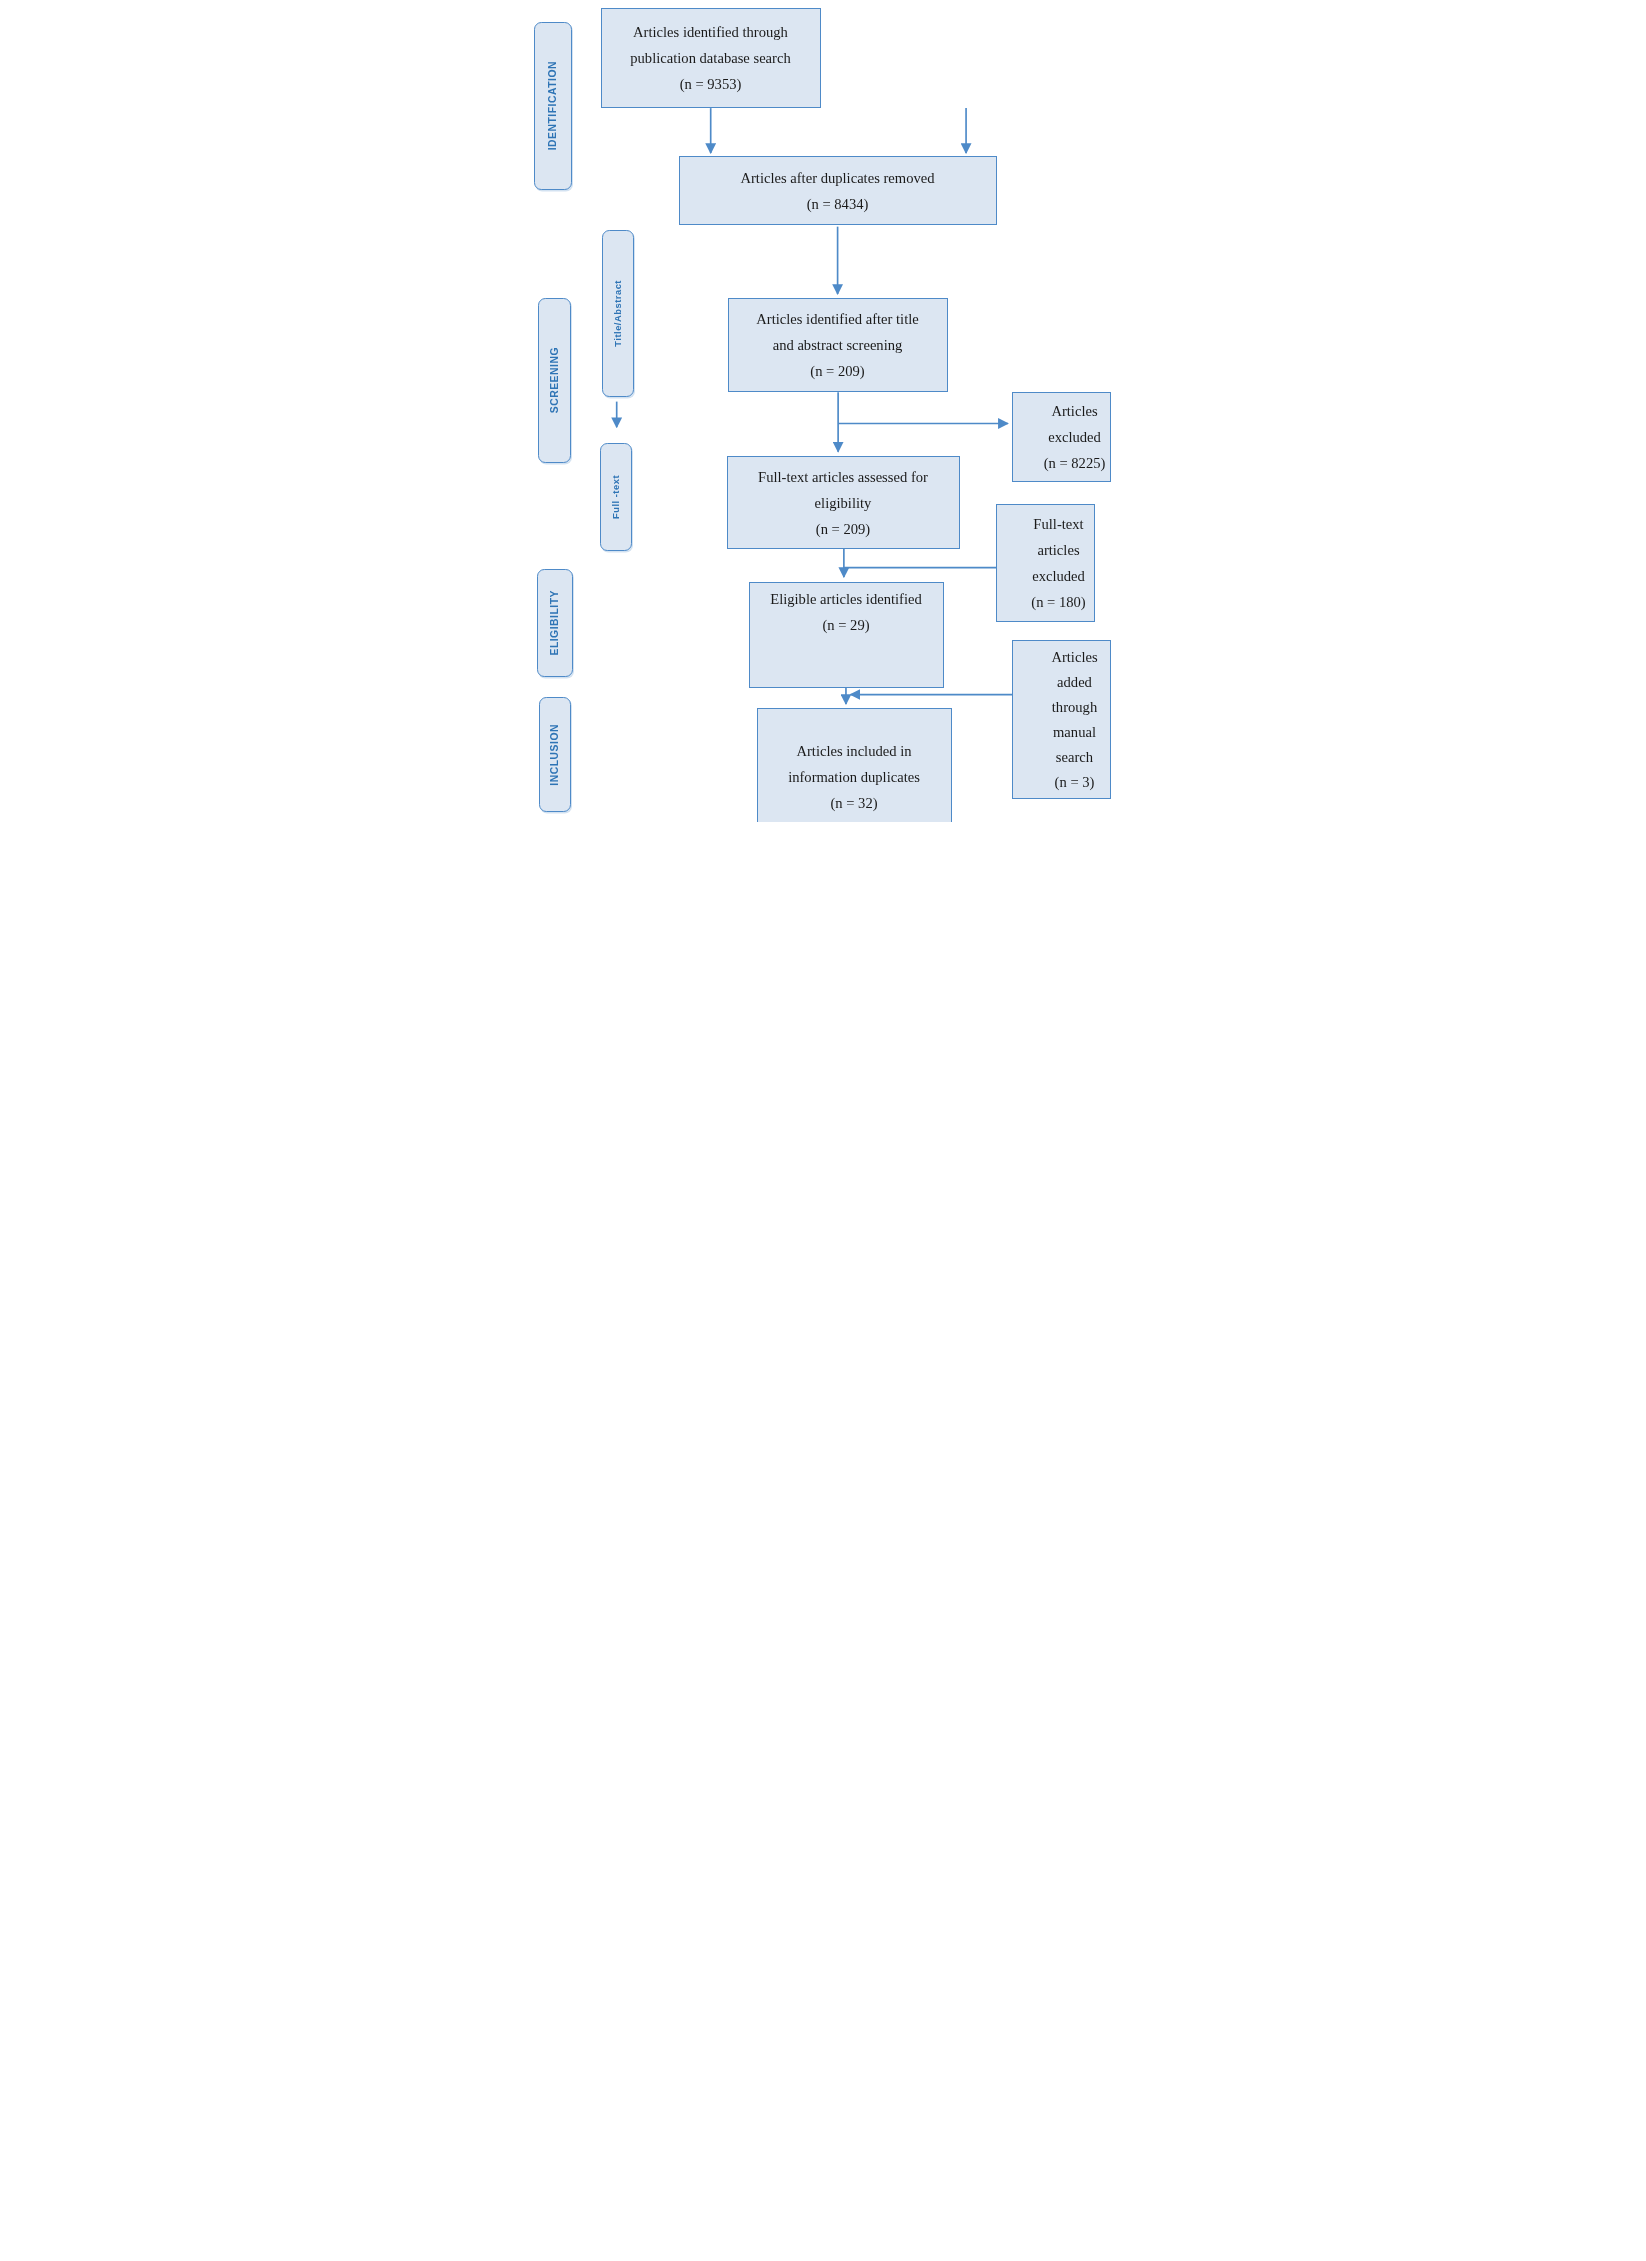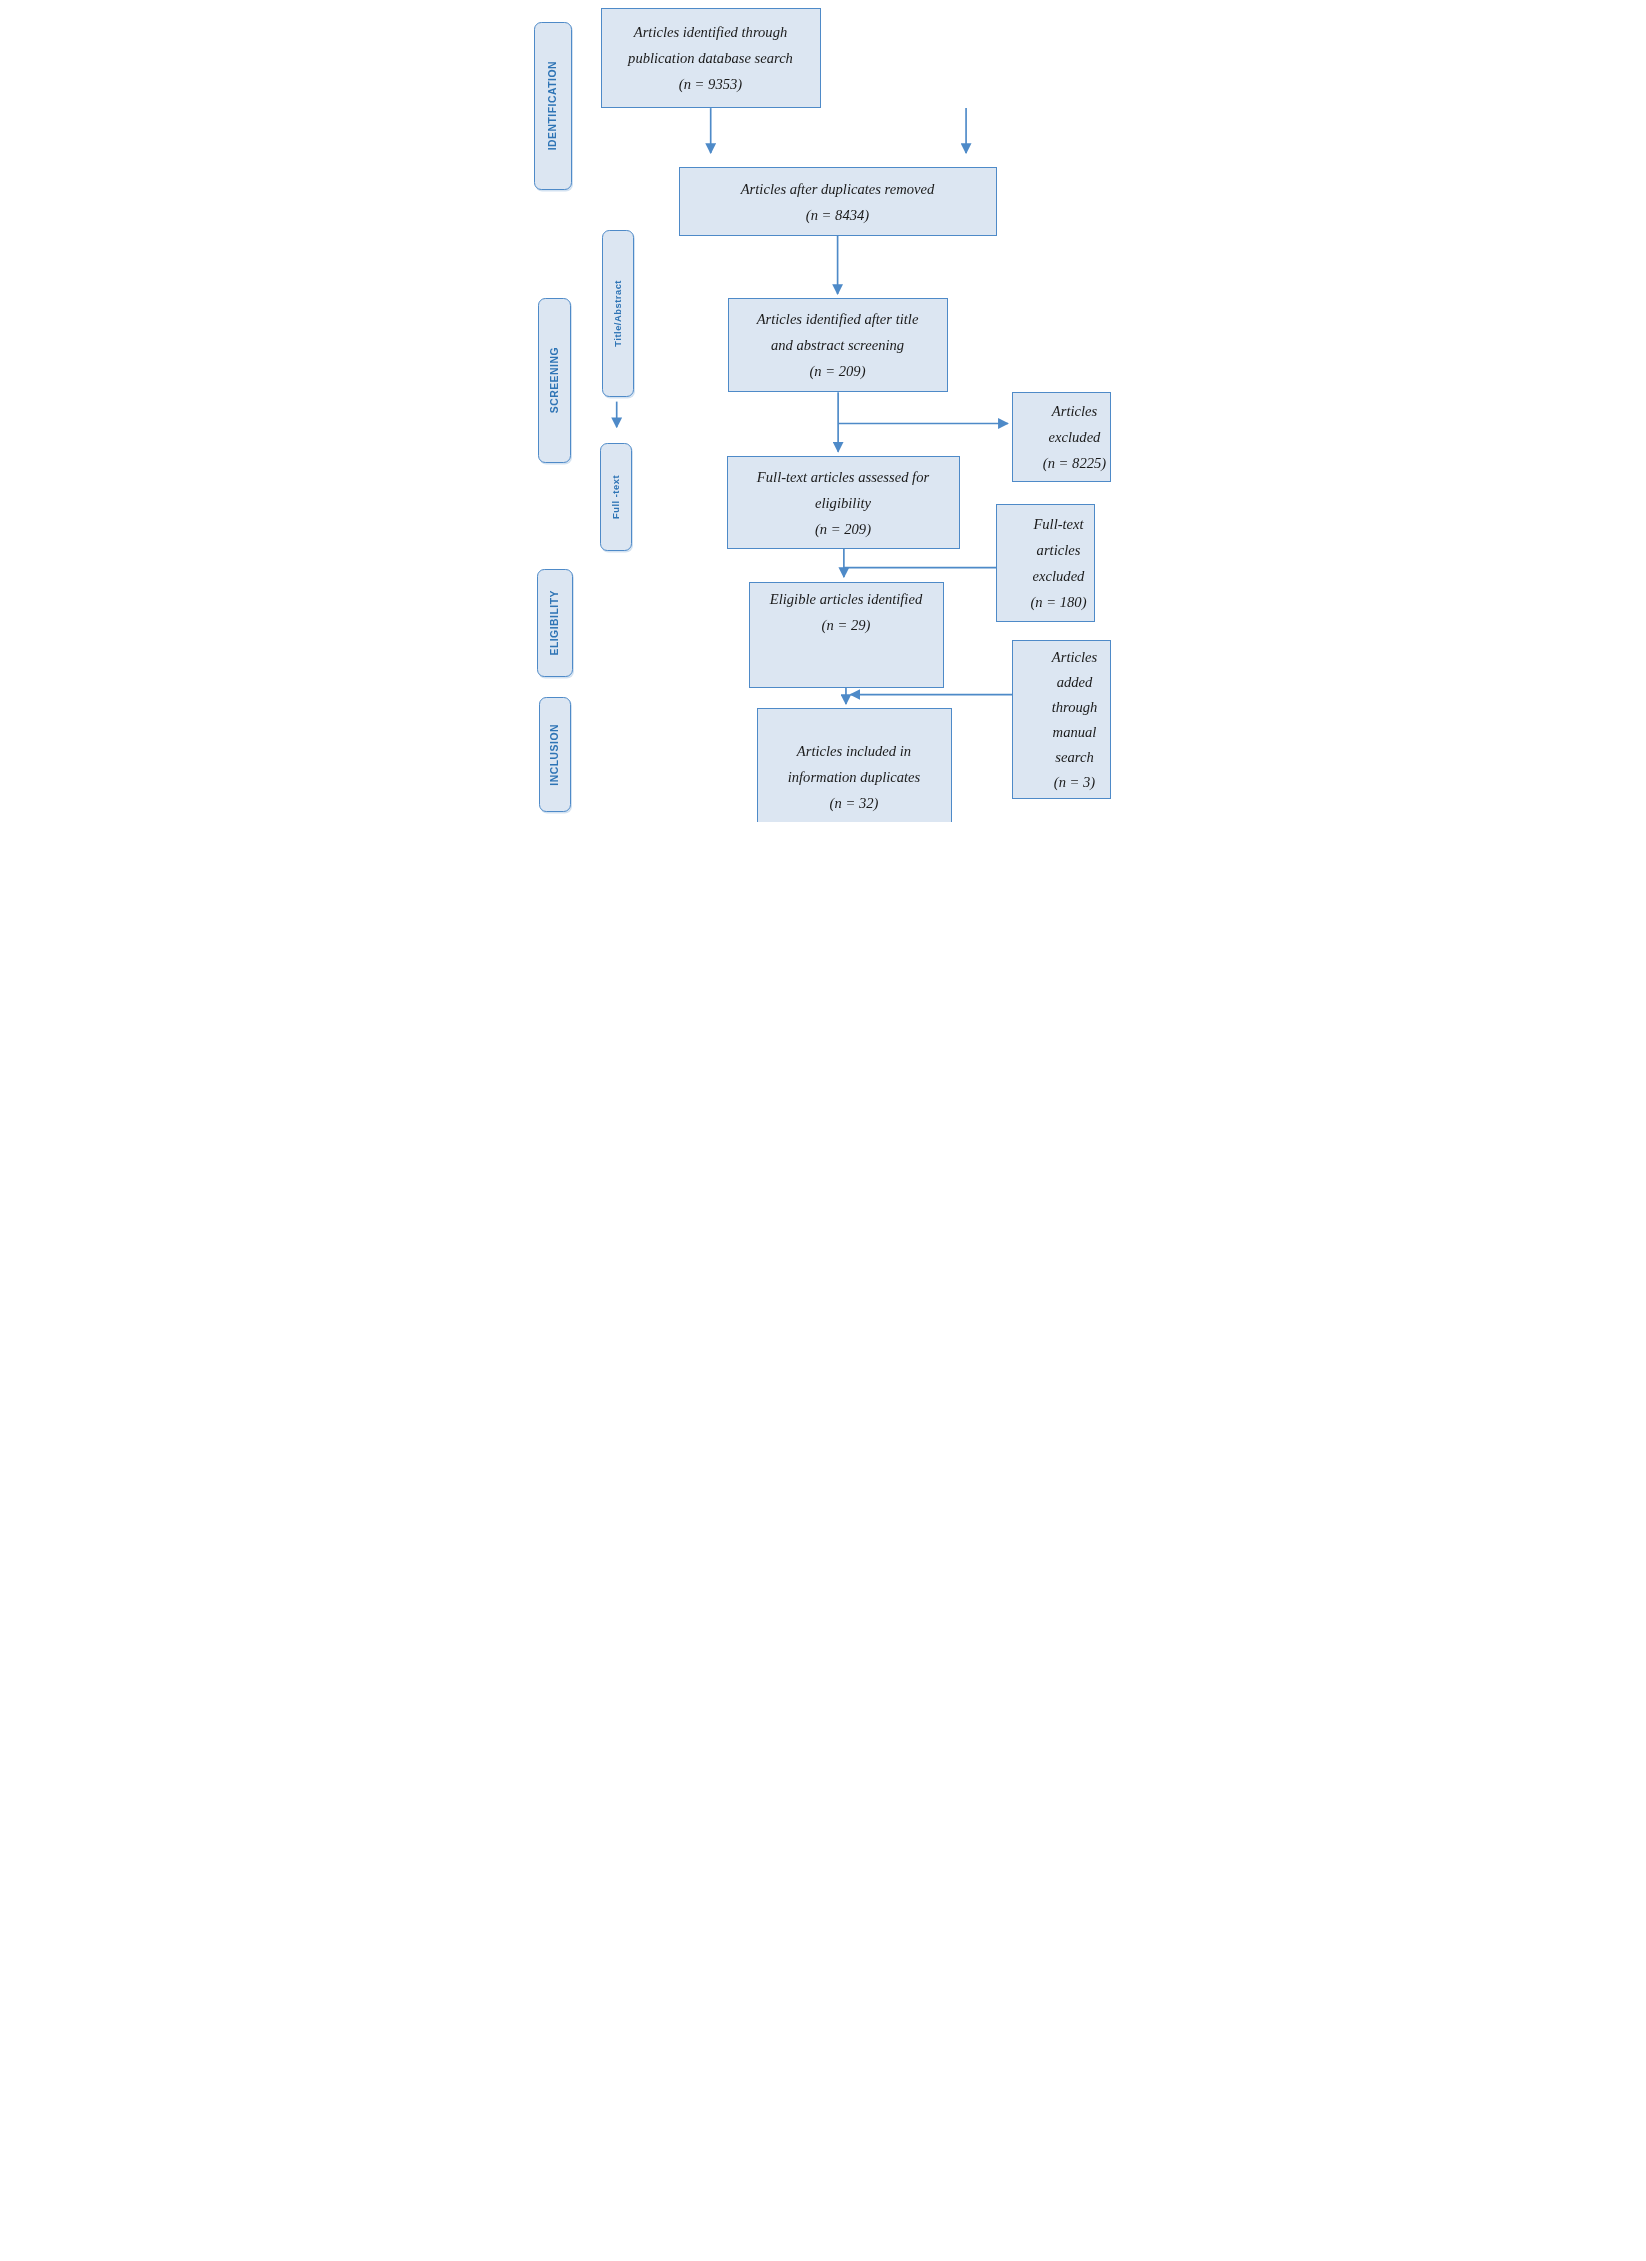--- a/index.html
+++ b/index.html
@@ -31,21 +31,20 @@
     border:1.8px solid var(--box-border);
     display:flex;
     flex-direction:column;
     justify-content:center;
     align-items:center;
     text-align:center;
     color:var(--body-text);
     font-size:14.6px;
     line-height:26px;
     z-index:2;
-    font-style:italic;
   }
   .box .bline{white-space:nowrap;}
   .side-box{font-size:14.6px;line-height:26px;border-width:1.6px;padding-left:27px;}
   .side-box.tight{line-height:25px;}
   .stage-tab,.sub-tab{
     position:absolute;
     box-sizing:border-box;
     background:var(--box-fill);
     border:1.8px solid var(--box-border);
     border-radius:7.3px;
@@ -110,21 +109,21 @@
     <span class="vtext">Full -text</span>
   </div>
 
   <div class="box" style="left:77px;top:7.8px;width:220px;height:100px;">
     <div class="bline">Articles identified through</div>
     <div class="bline">publication database search</div>
     <div class="bline">(n = 9353)</div>
   </div>
 
 
-  <div class="box" style="left:155px;top:167px;width:318px;height:69px;">
+  <div class="box" style="left:155px;top:156px;width:318px;height:69px;">
     <div class="bline">Articles after duplicates removed</div>
     <div class="bline">(n = 8434)</div>
   </div>
 
   <div class="box" style="left:204px;top:298px;width:220px;height:94px;align-items:center;">
     <div class="bline">Articles identified after title</div>
     <div class="bline">and abstract screening</div>
     <div class="bline">(n = 209)</div>
   </div>
 

